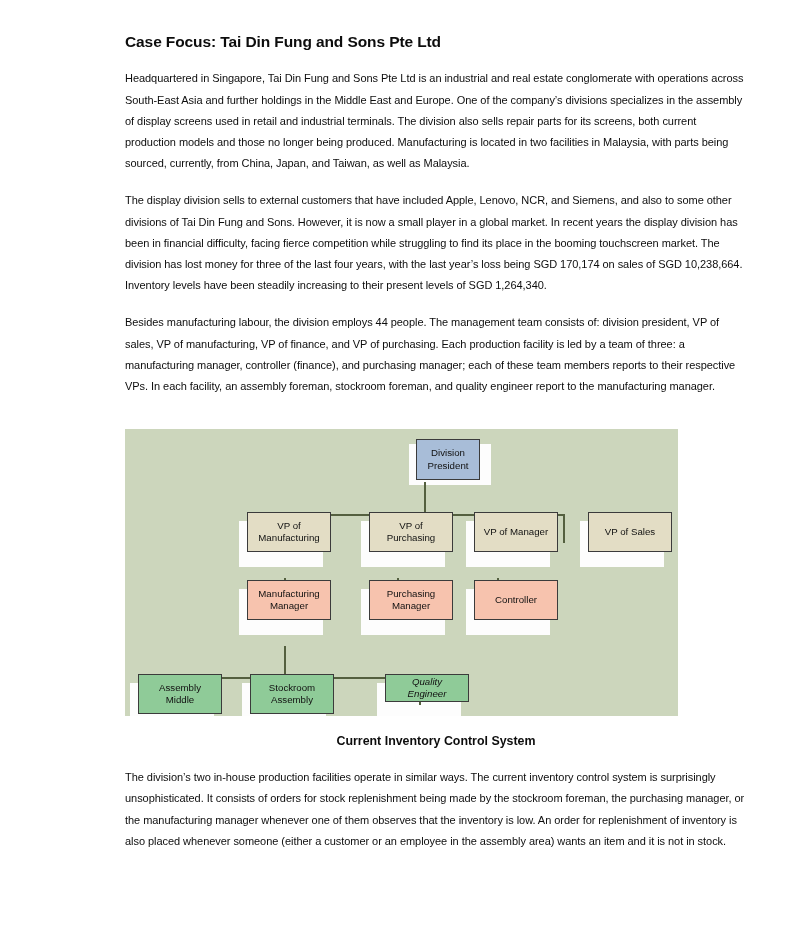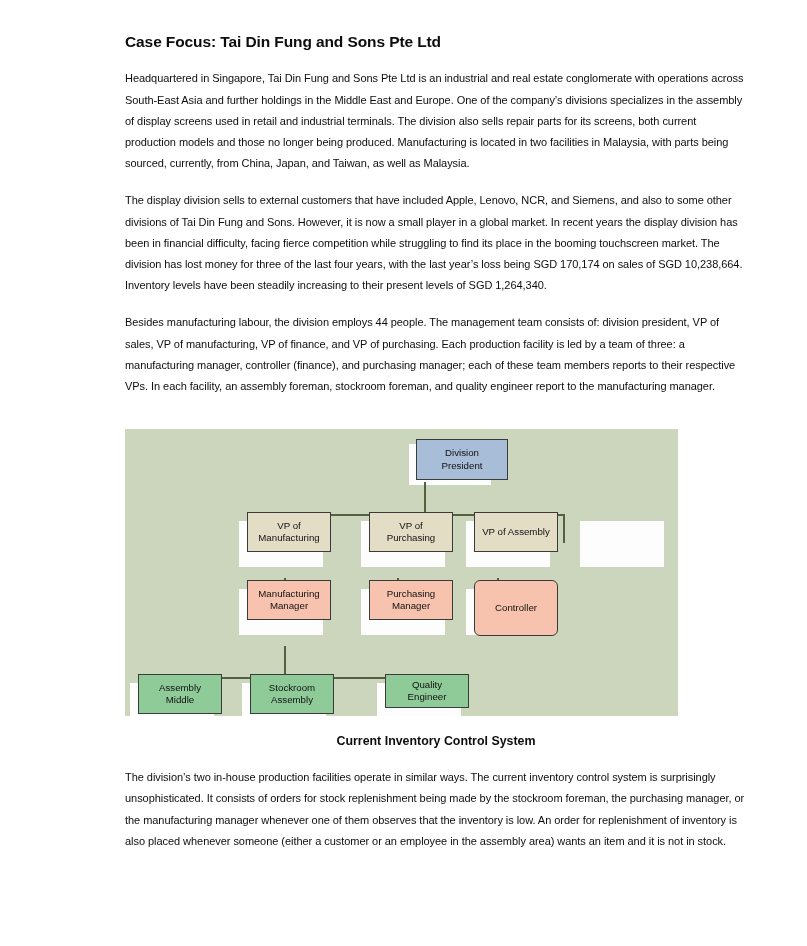--- a/index.html
+++ b/index.html
@@ -144,65 +144,68 @@
     <div class="shadow" style="left:236px; top:92px; width:84px; height:46px;"></div>
     <div class="shadow" style="left:341px; top:92px; width:84px; height:46px;"></div>
     <div class="shadow" style="left:455px; top:92px; width:84px; height:46px;"></div>
     <div class="shadow" style="left:114px; top:160px; width:84px; height:46px;"></div>
     <div class="shadow" style="left:236px; top:160px; width:84px; height:46px;"></div>
     <div class="shadow" style="left:341px; top:160px; width:84px; height:46px;"></div>
     <div class="shadow" style="left:5px; top:254px; width:84px; height:44px;"></div>
     <div class="shadow" style="left:117px; top:254px; width:84px; height:44px;"></div>
     <div class="shadow" style="left:252px; top:254px; width:84px; height:44px;"></div>
 
-    <div class="node n-president center" style="left:291px; top:10px; width:92px; height:41px;">
+    <div class="node n-president center" style="left:291px; top:10px; width:64px; height:41px;">
       <span class="nlabel">Division
 President</span>
     </div>
 
     <div class="node n-vp" style="left:122px; top:83px; width:84px; height:40px;">
       <span class="nlabel">VP of
 Manufacturing</span>
     </div>
 
     <div class="node n-vp" style="left:244px; top:83px; width:84px; height:40px;">
       <span class="nlabel">VP of
 Purchasing</span>
     </div>
 
     <div class="node n-vp center" style="left:349px; top:83px; width:84px; height:40px;">
-      <span class="nlabel">VP of Assembly</span>
-    </div>
-
+      <span class="nlabel">VP of Manager</span>
+    </div>
+
+    <div class="node n-vp center" style="left:463px; top:83px; width:84px; height:40px;">
+      <span class="nlabel">VP of Sales</span>
+    </div>
 
     <div class="node n-mgr" style="left:122px; top:151px; width:84px; height:40px;">
       <span class="nlabel">Manufacturing
 Manager</span>
     </div>
 
     <div class="node n-mgr" style="left:244px; top:151px; width:84px; height:40px;">
       <span class="nlabel">Purchasing
 Manager</span>
     </div>
 
-    <div class="node n-mgr center" style="left:349px; top:151px; width:84px; height:56px;border-radius:6px;">
+    <div class="node n-mgr center" style="left:349px; top:151px; width:84px; height:40px;">
       <span class="nlabel">Controller</span>
     </div>
 
     <div class="node n-foreman" style="left:13px; top:245px; width:84px; height:40px;">
       <span class="nlabel">Assembly
 Middle</span>
     </div>
 
     <div class="node n-foreman" style="left:125px; top:245px; width:84px; height:40px;">
       <span class="nlabel">Stockroom
 Assembly</span>
     </div>
 
-    <div class="node n-foreman" style="left:260px; top:245px; width:84px; height:34px;">
+    <div class="node n-foreman" style="left:260px; top:245px; width:84px; height:28px;font-style:italic;">
       <span class="nlabel">Quality
 Engineer</span>
     </div>
 
   </div>
 
   <div class="content" style="top:733px;">
     <h2 class="section-heading">Current Inventory Control System</h2>
     <p class="para last" style="margin-top:18px;">The division’s two in-house production facilities operate in similar ways. The current inventory control system is surprisingly unsophisticated. It consists of orders for stock replenishment being made by the stockroom foreman, the purchasing manager, or the manufacturing manager whenever one of them observes that the inventory is low. An order for replenishment of inventory is also placed whenever someone (either a customer or an employee in the assembly area) wants an item and it is not in stock.</p>
   </div>

